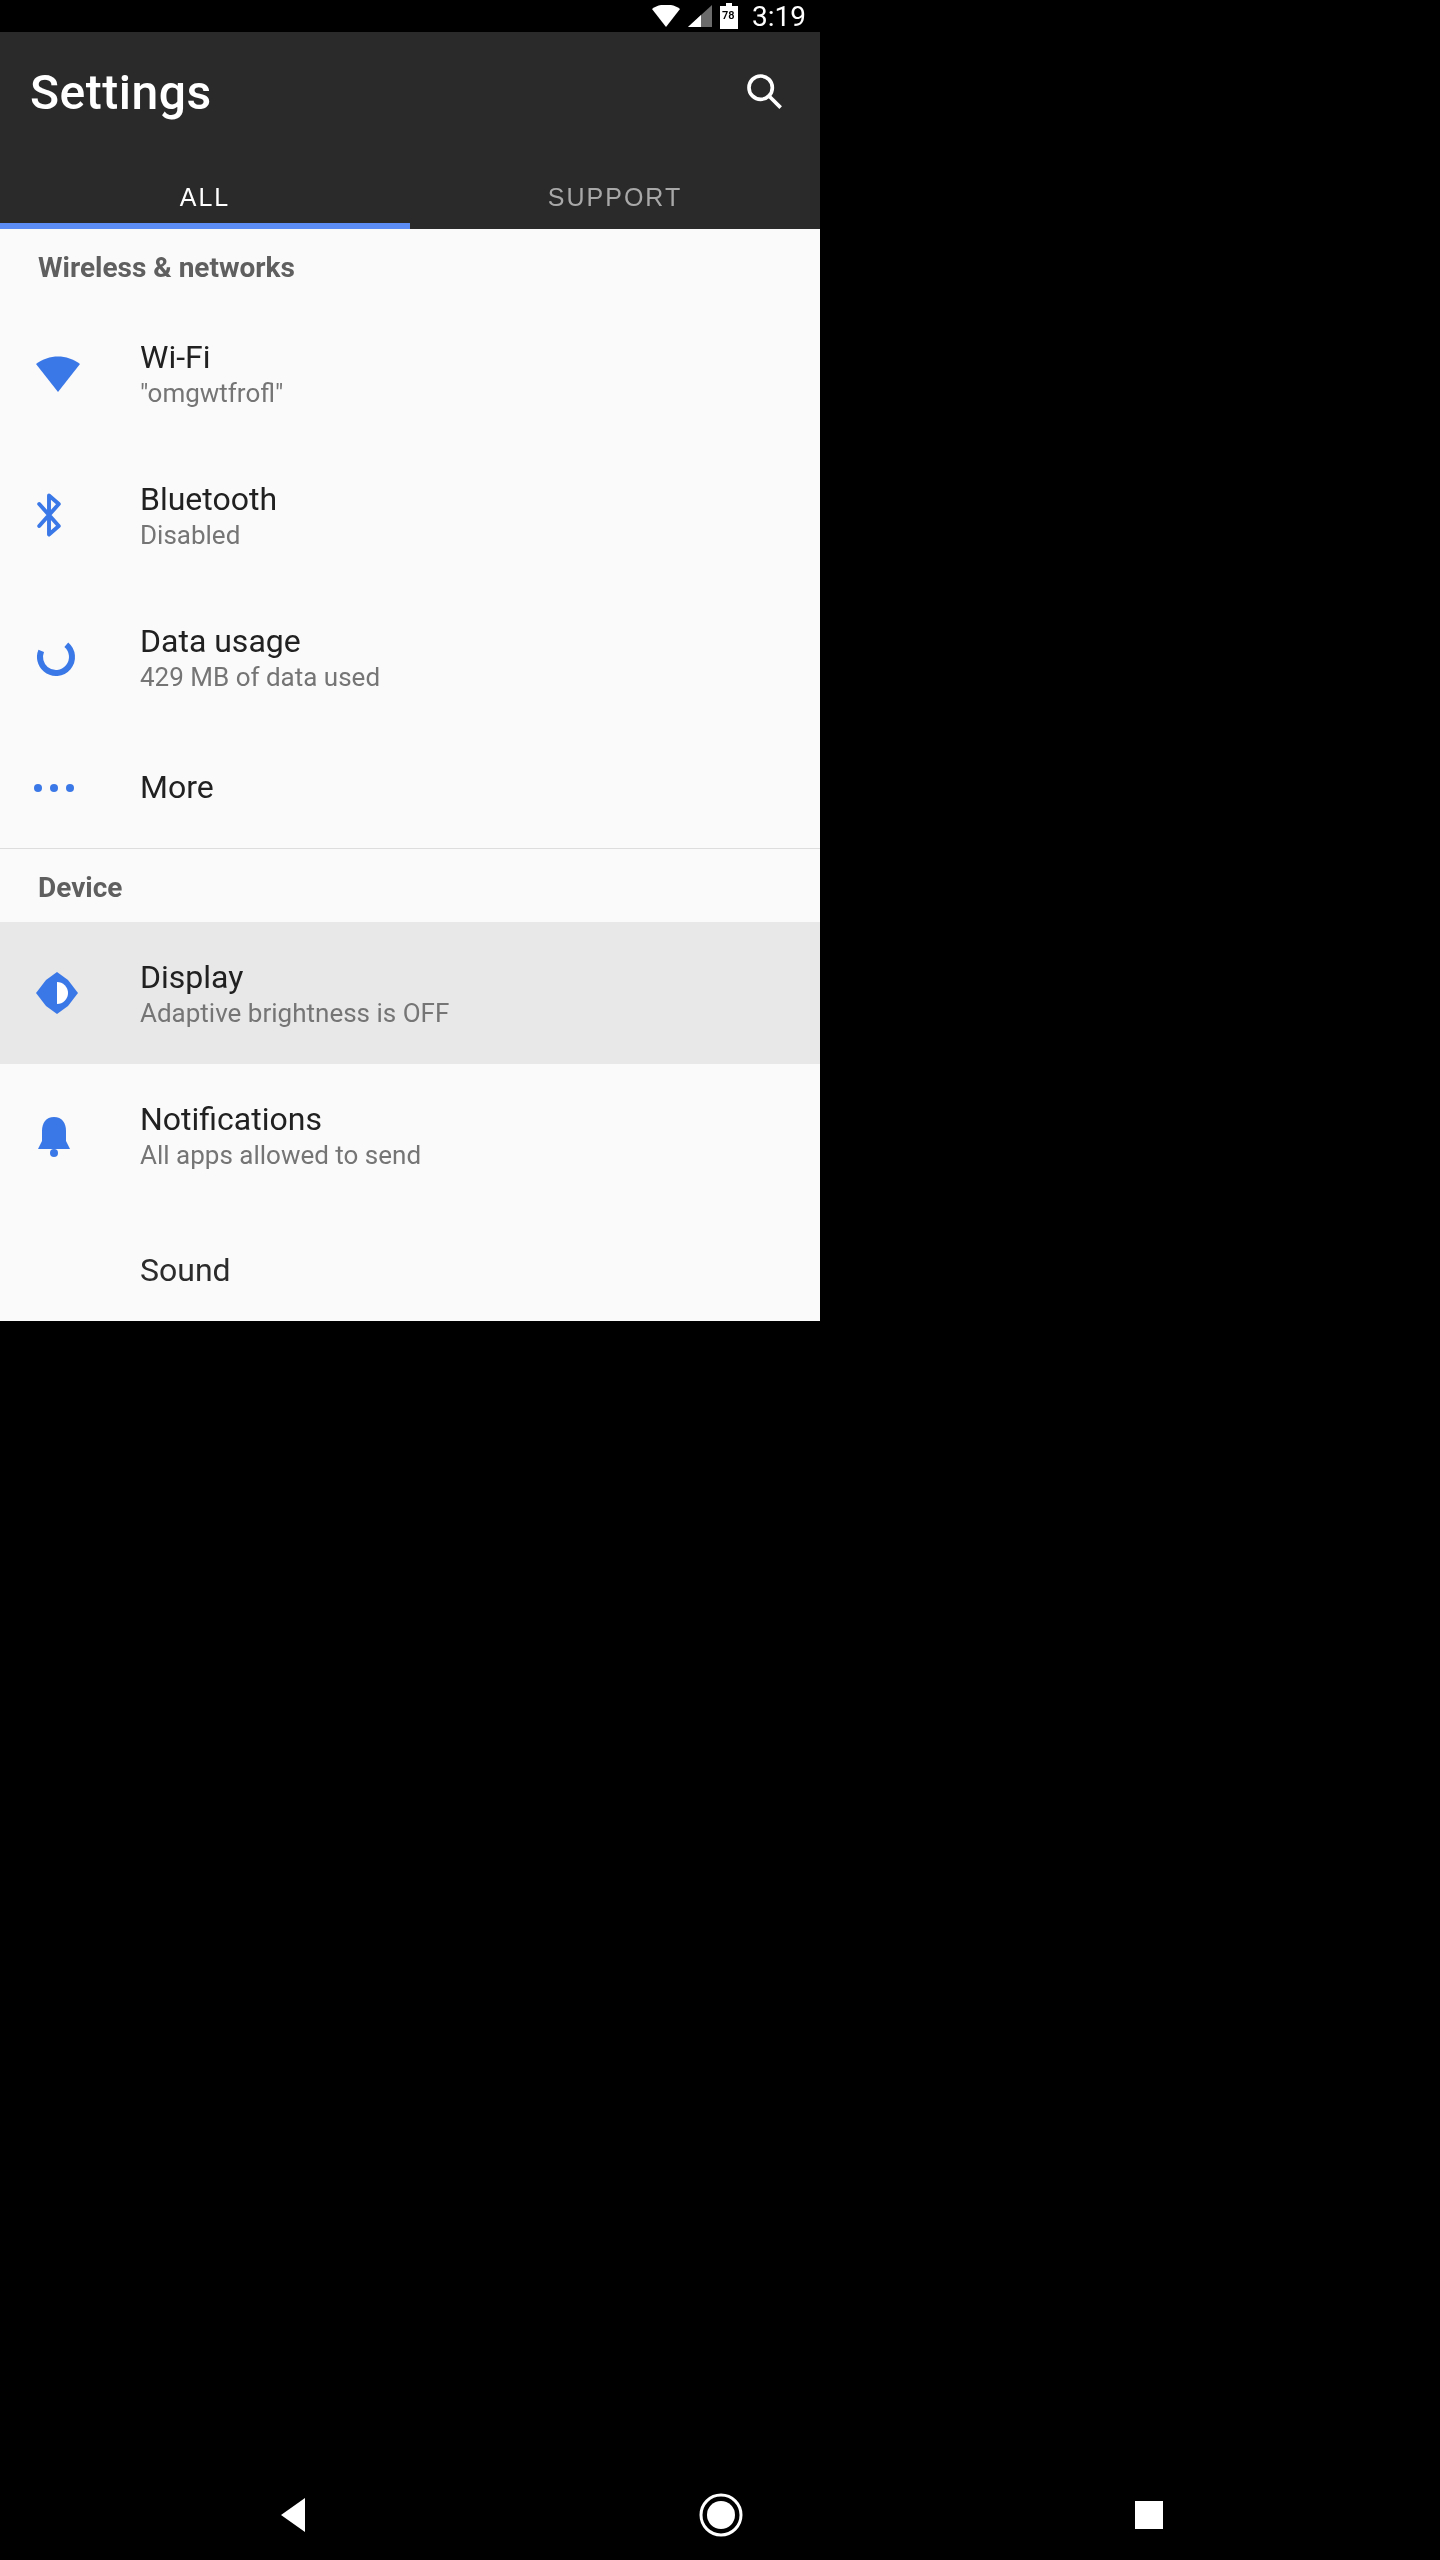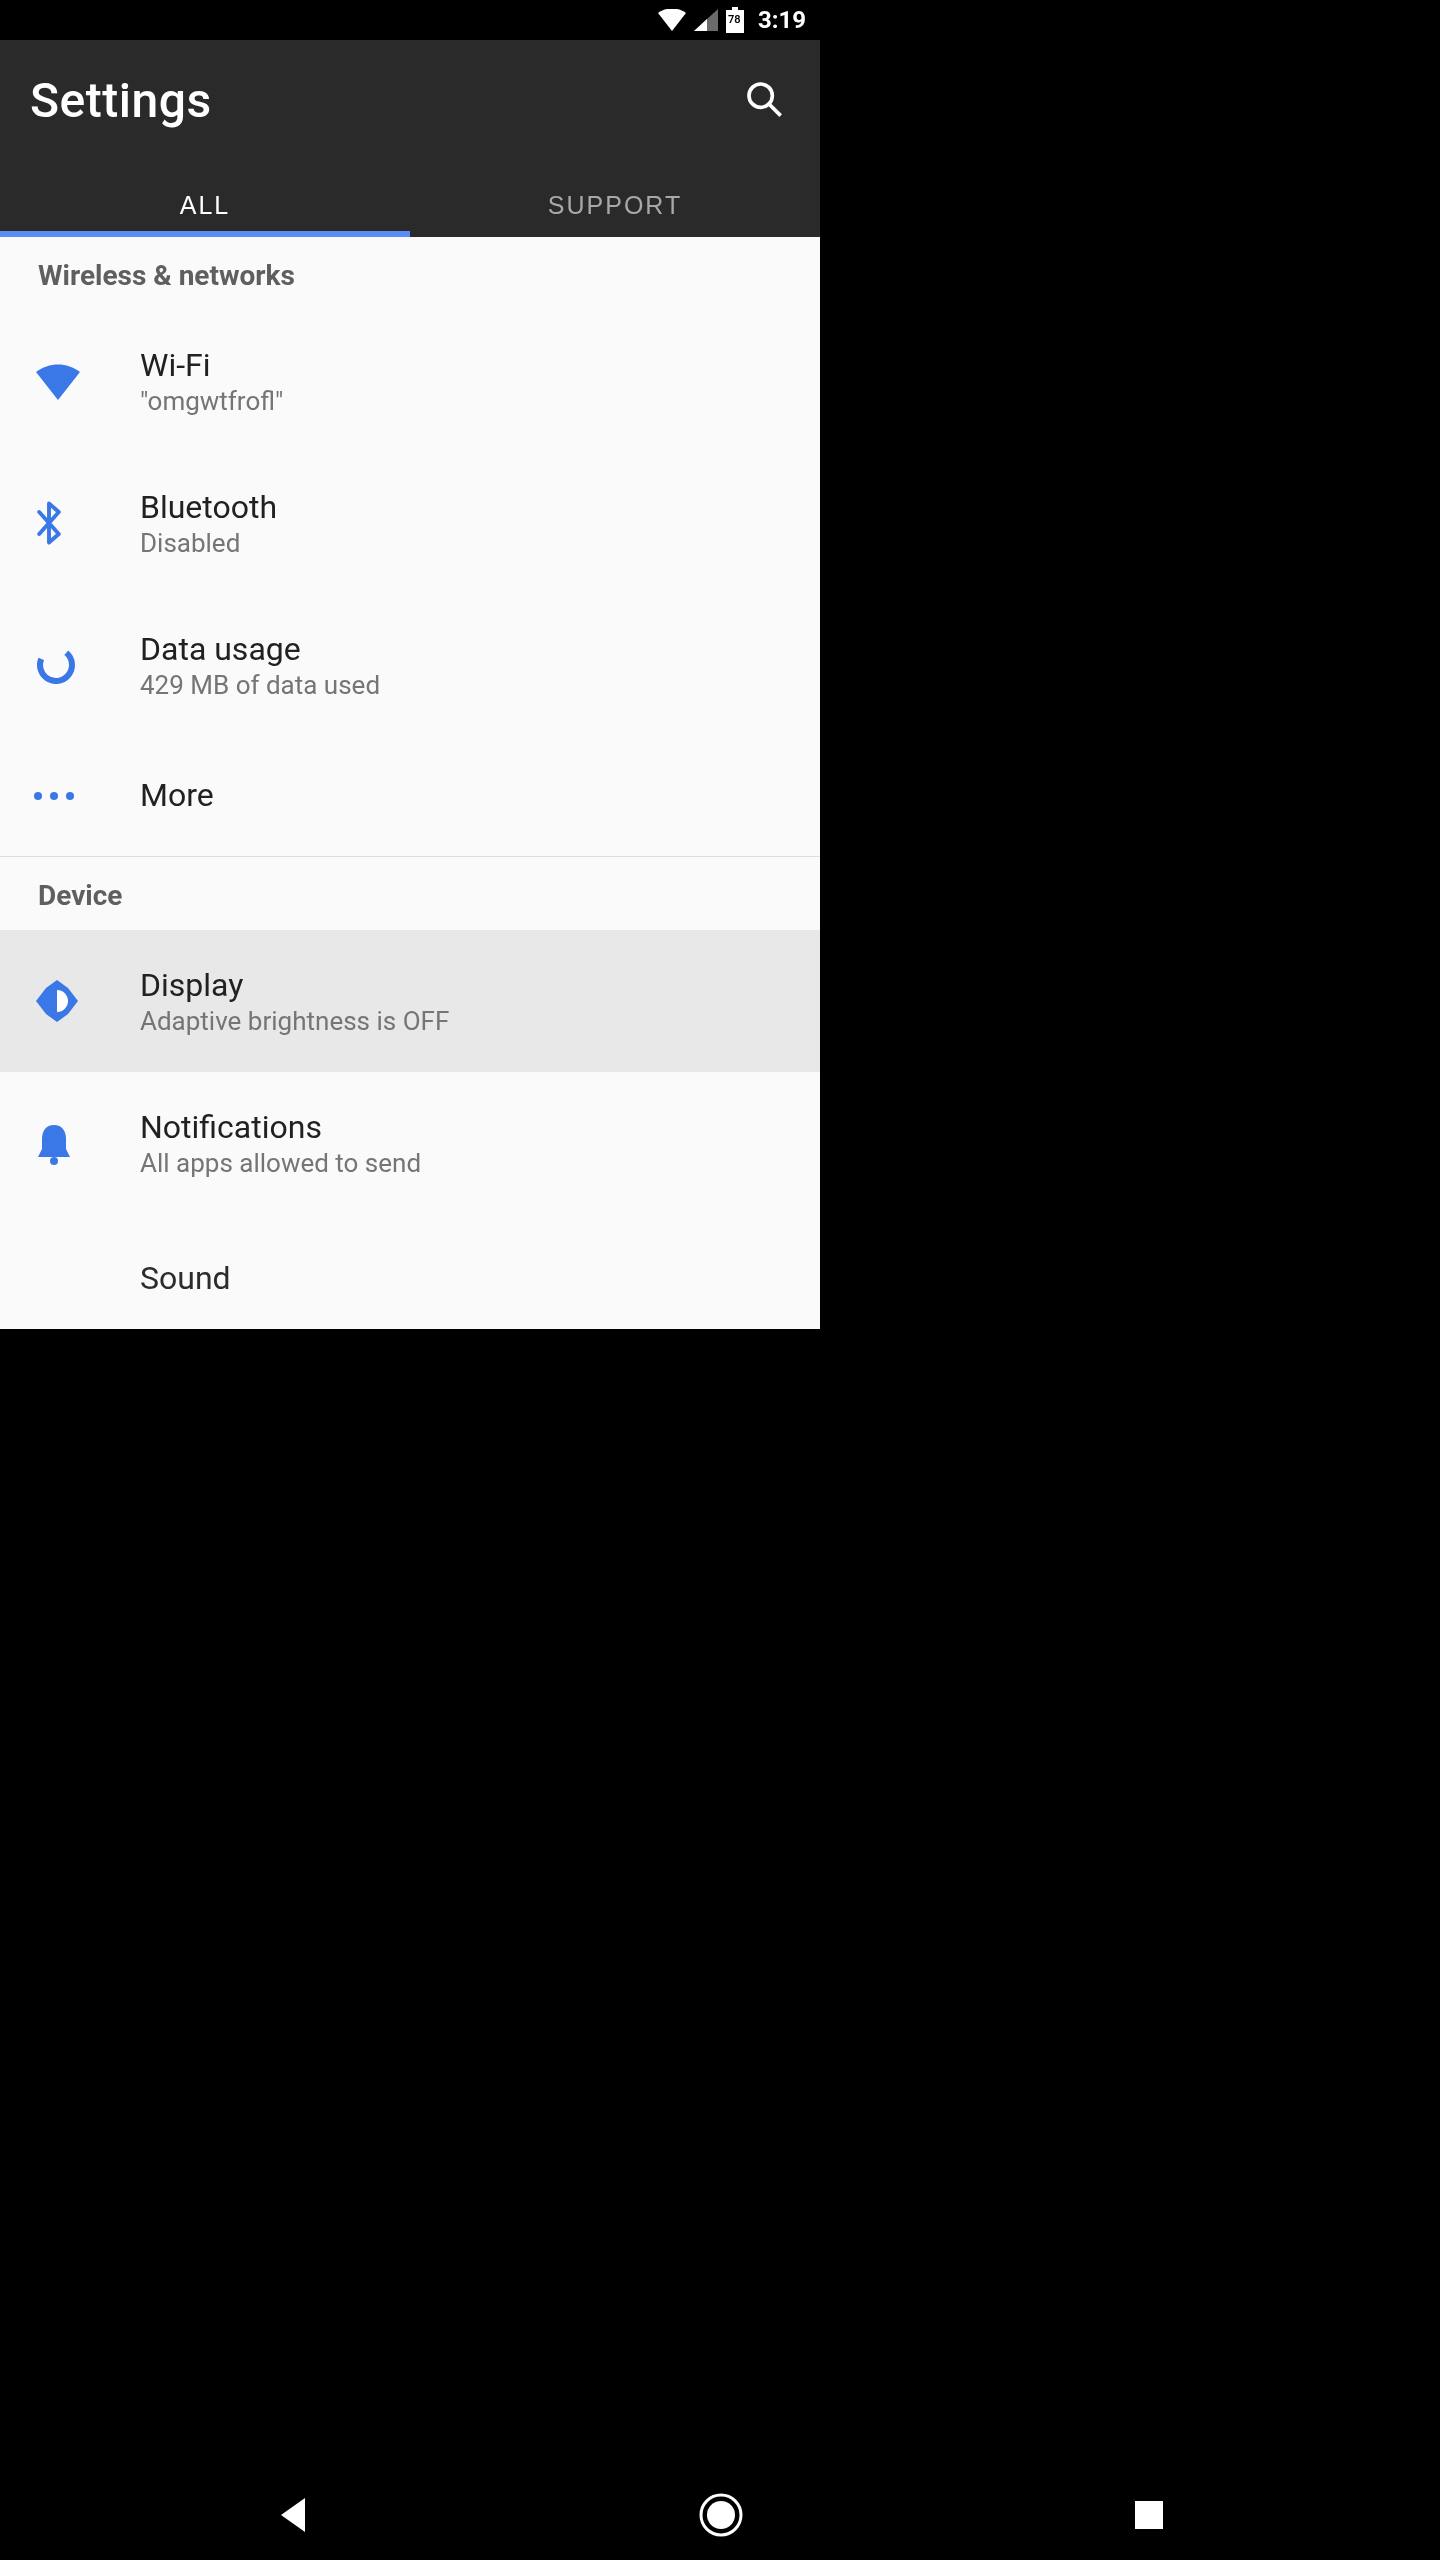--- a/index.html
+++ b/index.html
@@ -4,32 +4,32 @@
 <style>
   * { margin: 0; padding: 0; box-sizing: border-box; }
   html, body {
     width: 820px;
     height: 1440px;
     font-family: Roboto, "Helvetica Neue", Arial, sans-serif;
     background: #000;
     overflow: hidden;
   }
   .status-bar {
-    height: 40px;
+    height: 32px;
     background: #000;
     display: flex;
     align-items: center;
     justify-content: flex-end;
     padding: 0 14px;
     gap: 8px;
     color: #fff;
   }
   .status-bar .time {
-    font-size: 24px;
-    font-weight: 700;
+    font-size: 28px;
+    font-weight: 400;
     margin-left: 6px;
   }
   .status-bar svg { display: block; }
 
   .appbar {
     background: #2a2a2a;
     color: #fff;
   }
   .appbar-top {
     display: flex;

